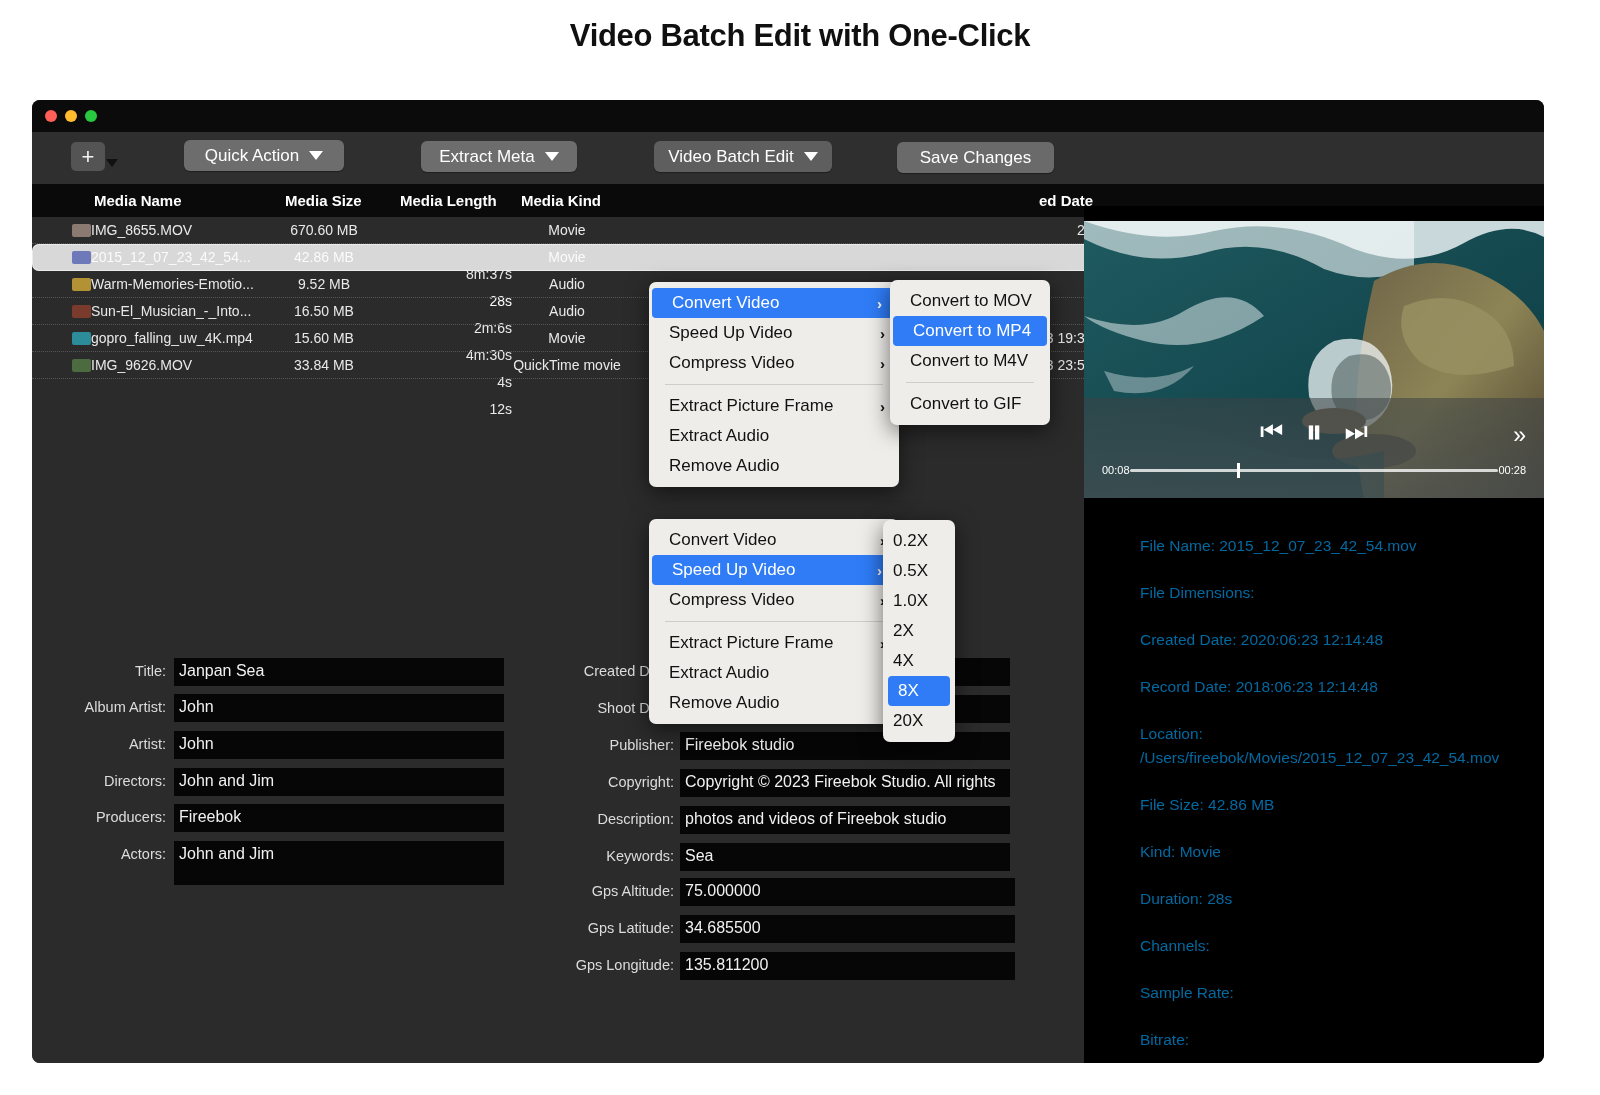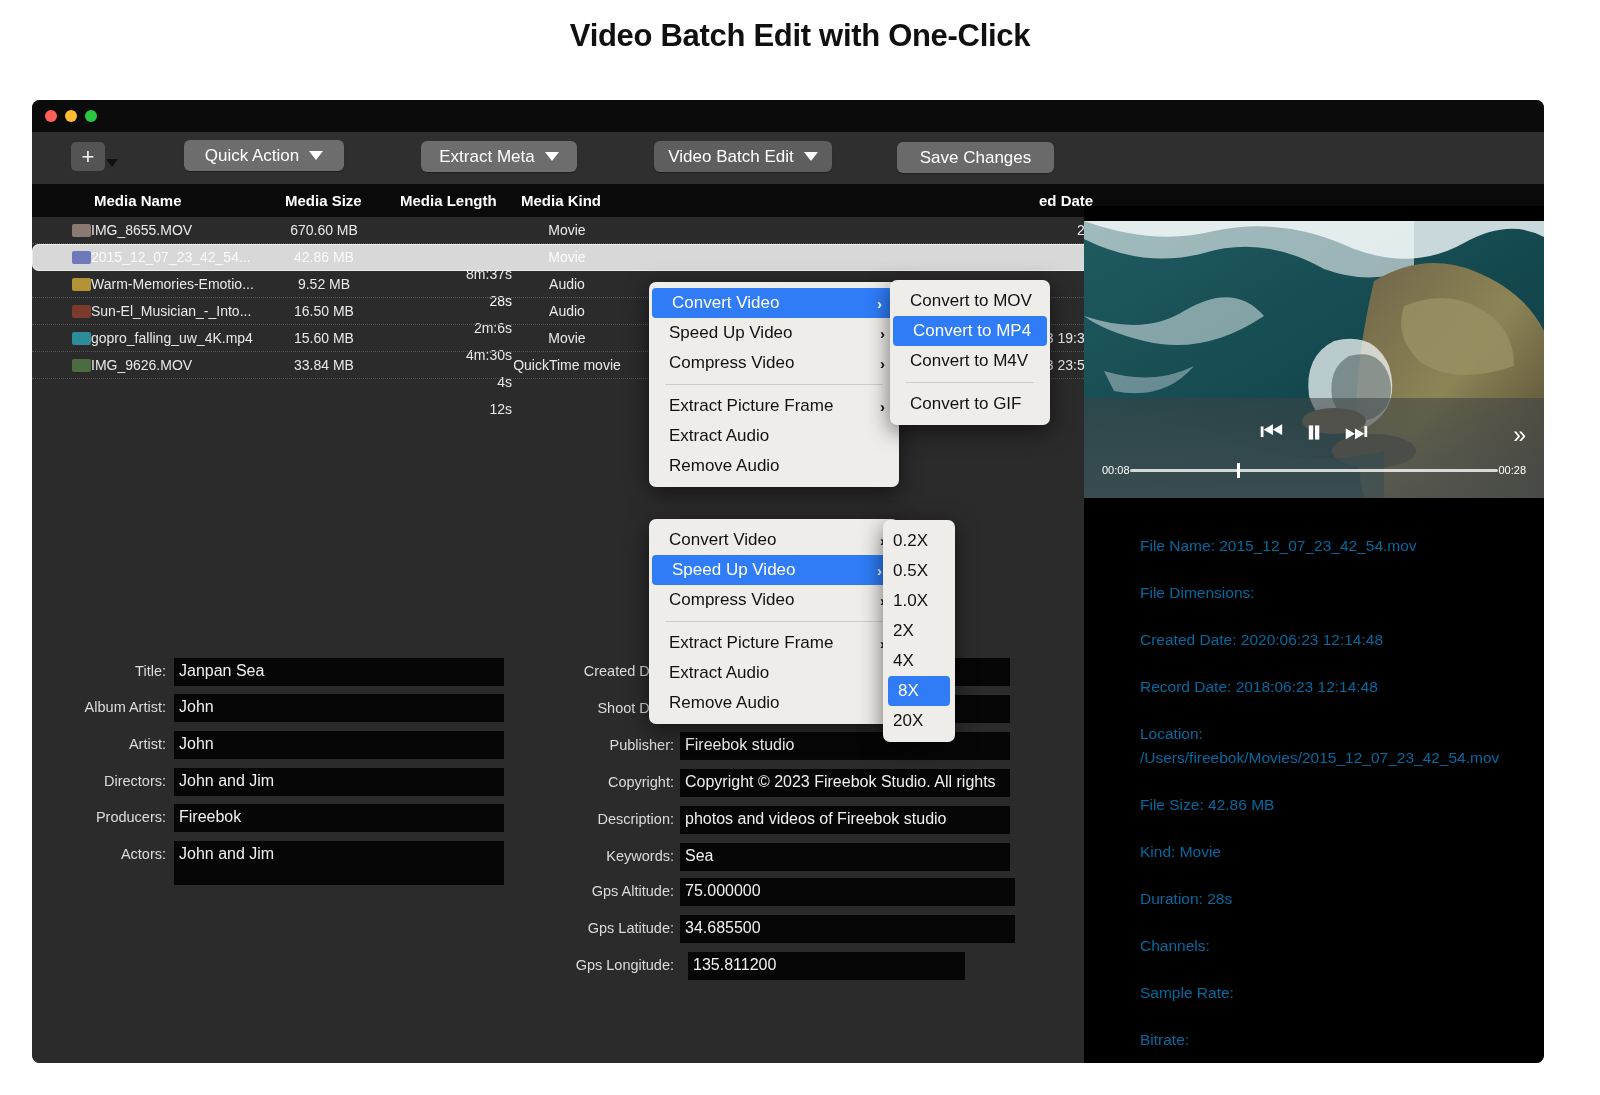--- a/index.html
+++ b/index.html
@@ -392,21 +392,21 @@
           <div class="fieldrow" style="left: 512px; top: 280px;">
             <span class="flabel" style="width:130px">Gps Altitude:</span>
             <span class="finput" style="width:335px;margin-left:6px;height:28px">75.000000</span>
           </div>
           <div class="fieldrow" style="left: 512px; top: 317px;">
             <span class="flabel" style="width:130px">Gps Latitude:</span>
             <span class="finput" style="width:335px;margin-left:6px;height:28px">34.685500</span>
           </div>
           <div class="fieldrow" style="left: 512px; top: 354px;">
             <span class="flabel" style="width:130px">Gps Longitude:</span>
-            <span class="finput" style="width:277px;margin-left:14px;height:28px">135.811200</span>
+            <span class="finput" style="width:335px;margin-left:6px;height:28px">135.811200</span>
           </div>
         </div>
 
     </div>
 
     <div id="panel-right">
       <div id="video-preview">
         <svg width="460" height="277" viewBox="0 0 460 277">
           <defs>
             <linearGradient id="sea" x1="0" y1="0" x2="1" y2="1">

